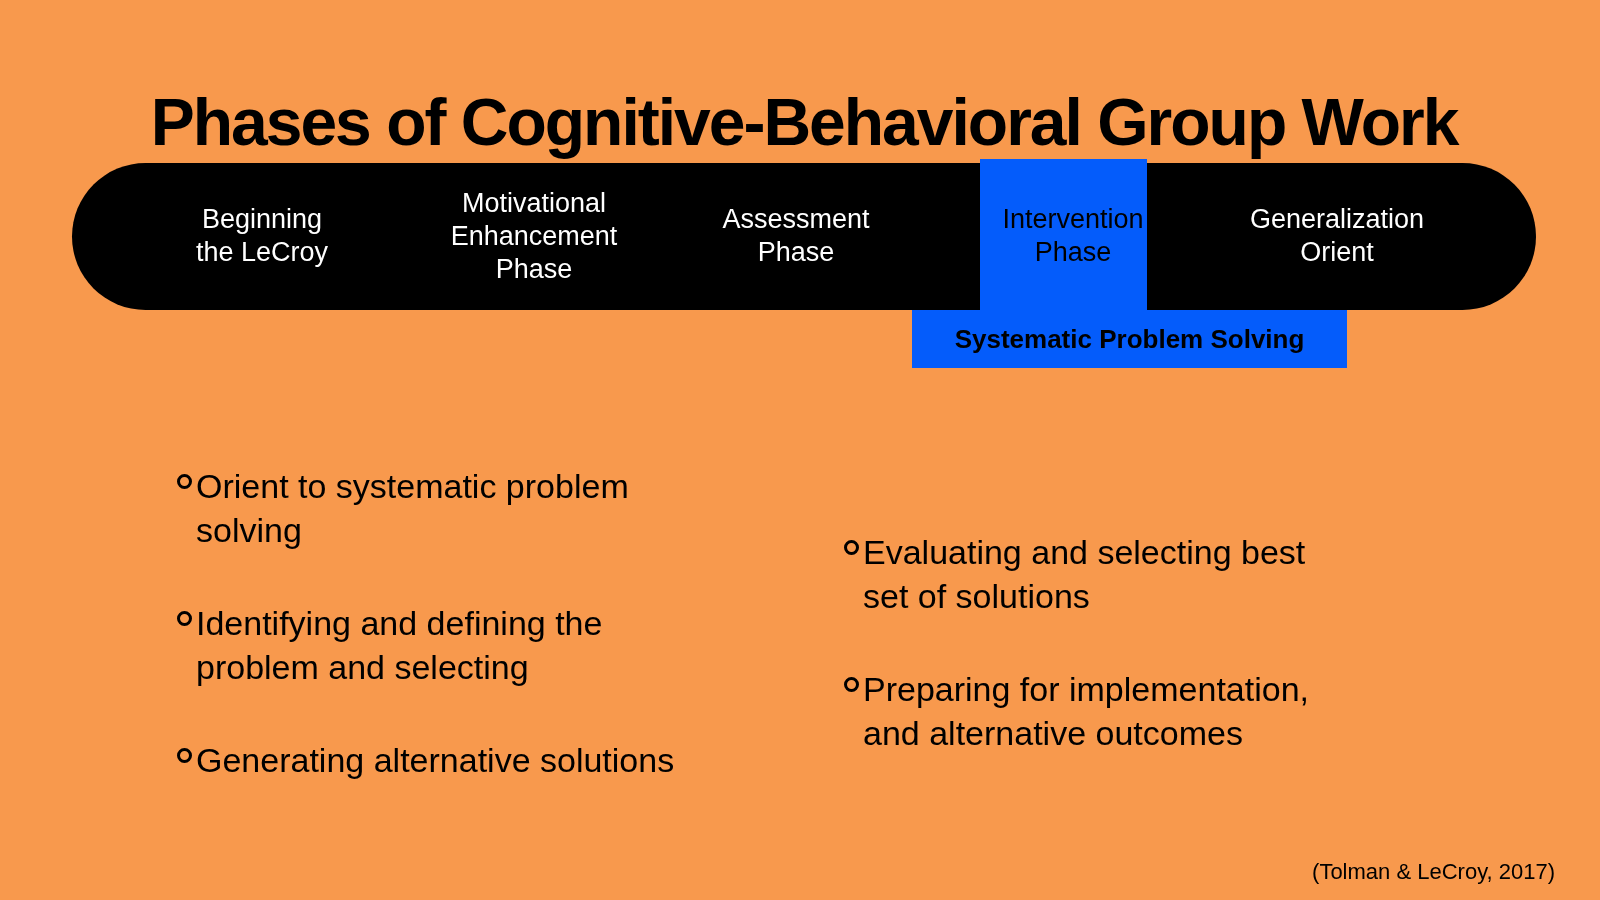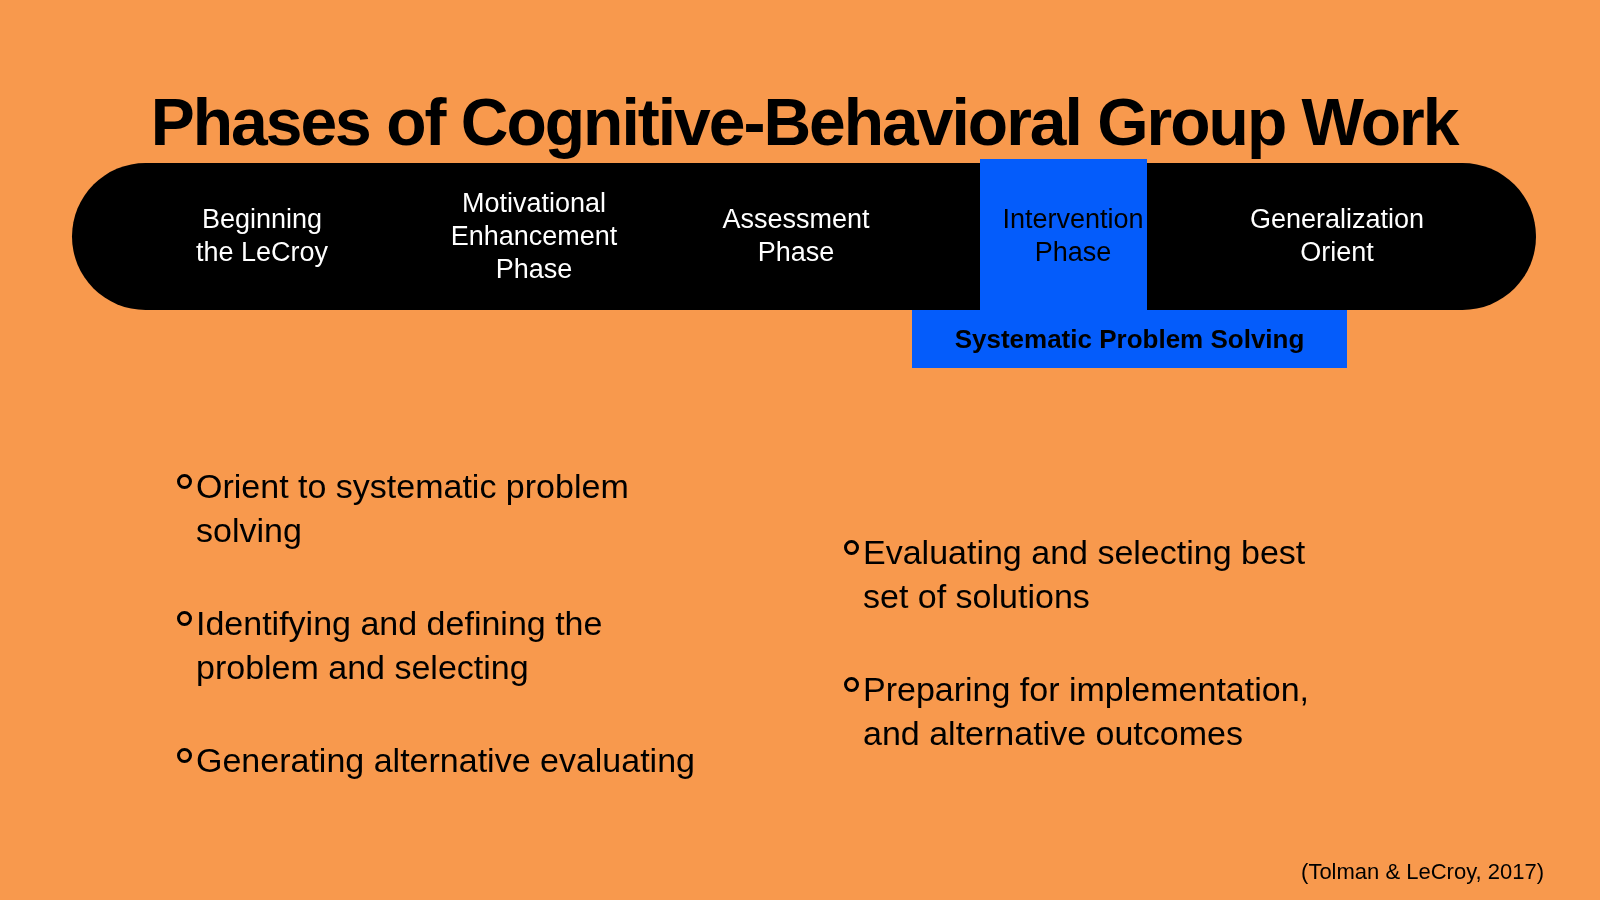--- a/index.html
+++ b/index.html
@@ -113,21 +113,21 @@
     background: transparent;
   }
   .bullet-text {
     font-size: 34px;
     line-height: 44px;
     color: var(--body-text);
     white-space: pre-line;
   }
   .citation {
     position: absolute;
-    right: 56px;
+    right: 45px;
     top: 851px;
     font-size: 22px;
     color: var(--body-text);
     z-index: 5;
     white-space: nowrap;
   }
 </style>
 </head>
 <body>
 
@@ -165,21 +165,21 @@
       <div class="bullet-text">Orient to systematic problem
 solving</div>
     </div>
     <div class="bullet-item">
       <span class="bullet-ring"></span>
       <div class="bullet-text">Identifying and defining the
 problem and selecting</div>
     </div>
     <div class="bullet-item">
       <span class="bullet-ring"></span>
-      <div class="bullet-text">Generating alternative evaluating</div>
+      <div class="bullet-text">Generating alternative solutions</div>
     </div>
   </div>
 
   <div class="bullet-col col-right">
     <div class="bullet-item">
       <span class="bullet-ring"></span>
       <div class="bullet-text">Evaluating and selecting best
 set of solutions</div>
     </div>
     <div class="bullet-item">

